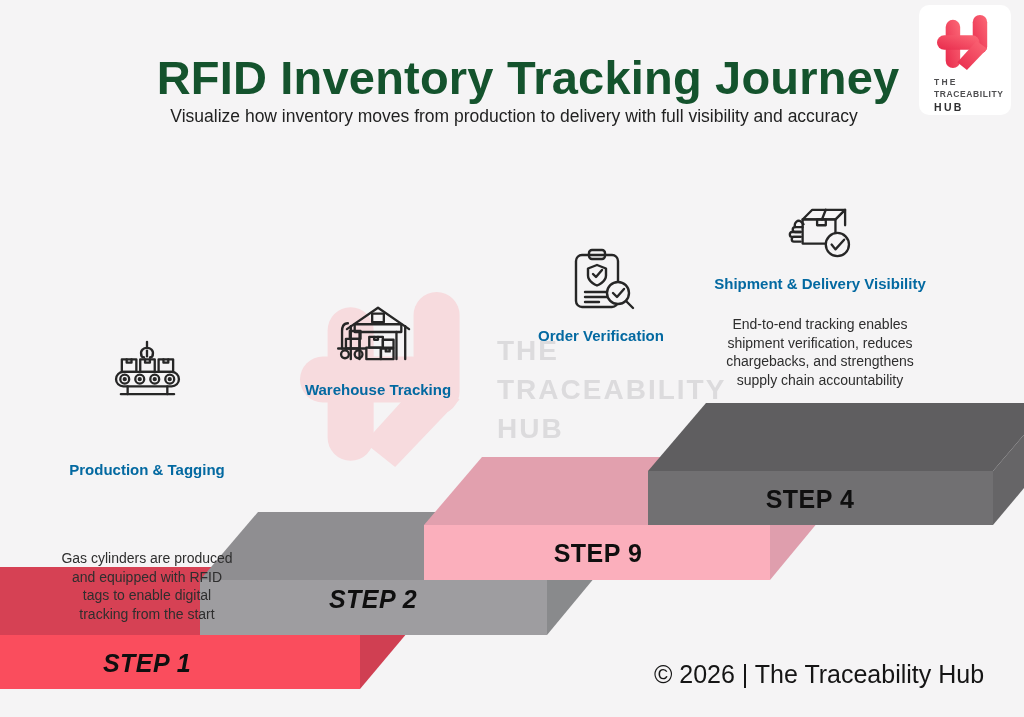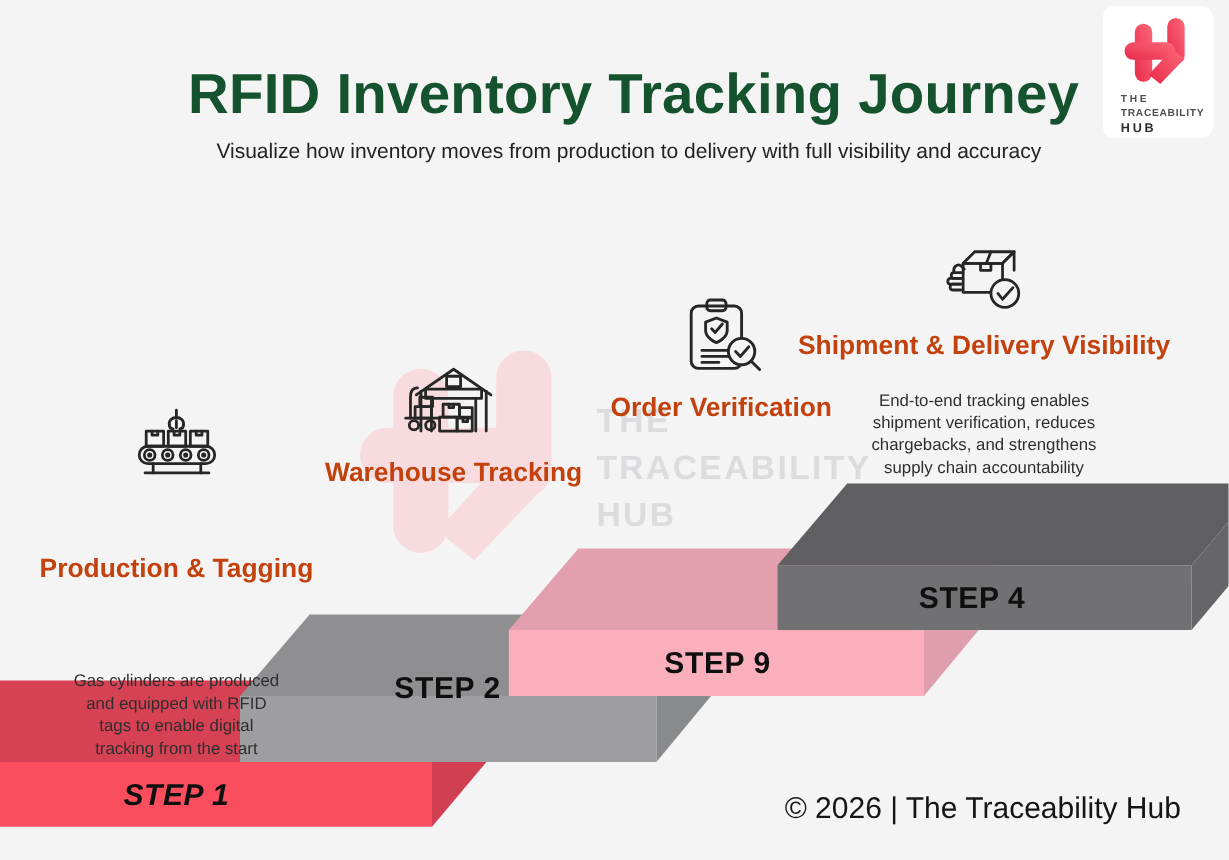--- a/index.html
+++ b/index.html
@@ -7,21 +7,21 @@
     position:relative;width:1024px;height:717px;overflow:hidden;
     background:#F5F4F5;font-family:"Liberation Sans",sans-serif;color:#1a1a1a;
   }
   
   .page-title{
     position:absolute;top:50px;left:16px;width:100%;text-align:center;
     font-size:47px;font-weight:800;color:#14532d;letter-spacing:.2px;margin:0;
   }
   .page-subtitle{
     position:absolute;top:101px;left:162px;width:700px;text-align:center;
-    font-size:17.5px;line-height:26px;color:#222;margin:12px;font-weight:400;
+    font-size:17.5px;line-height:26px;color:#222;margin:2px;font-weight:400;
   }
   
   .logo-card{
     position:absolute;left:919px;top:5px;width:92px;height:110px;
     background:#ffffff;border-radius:10px;z-index:4;
     display:flex;flex-direction:column;align-items:center;padding-top:9px;box-sizing:border-box;
   }
   .logo-card svg{display:block;}
   .logo-text{width:100%;padding-left:15px;box-sizing:border-box;margin-top:5px;color:#4e4e50;}
   .logo-text .l1{font-size:8.5px;letter-spacing:2.2px;font-weight:600;}
@@ -34,34 +34,34 @@
     font-size:28px;font-weight:700;letter-spacing:2px;line-height:39px;
   }
   .wm-text .w3{font-weight:800;}
   
   .stairs{position:absolute;left:0;top:0;z-index:2;}
   .step-label{
     position:absolute;width:214px;text-align:center;z-index:3;
     font-size:25px;font-weight:800;color:#0f0f0f;letter-spacing:.5px;
   }
   .sl1{left:40px;top:649px;font-style:italic;}
-  .sl2{left:266px;top:560px;}
+  .sl2{left:266px;top:585px;font-style:italic;}
   .sl3{left:491px;top:539px;}
   .sl4{left:703px;top:485px;}
   
   .col{
     position:absolute;display:flex;flex-direction:column;align-items:center;
     text-align:center;z-index:3;
   }
   .c1{left:47px;top:338px;width:200px;gap:48px;}
   .c2{left:280px;top:298px;width:196px;}
   .c3{left:498px;top:246px;width:206px;}
   .c4{left:700px;top:204px;width:240px;}
   .col .icon{margin-bottom:15px;}
-  .col h3{font-size:22px;font-weight:700;color:#c2410c;margin:0 0 9px;white-space:nowrap;}
+  .col h3{font-size:15px;font-weight:700;color:#0369a1;margin:0 0 9px;white-space:nowrap;}
   .col p{font-size:14px;line-height:18.5px;color:#2e2e2e;margin:14px;font-weight:400;}
   
   .copyright{
     position:absolute;left:620px;top:660px;width:398px;text-align:center;
     font-size:25px;color:#151515;font-weight:400;z-index:3;
   }
   .ico{stroke:#262626;fill:none;stroke-width:2.4;stroke-linecap:round;stroke-linejoin:round;}
 </style>
 </head>
 <body>

